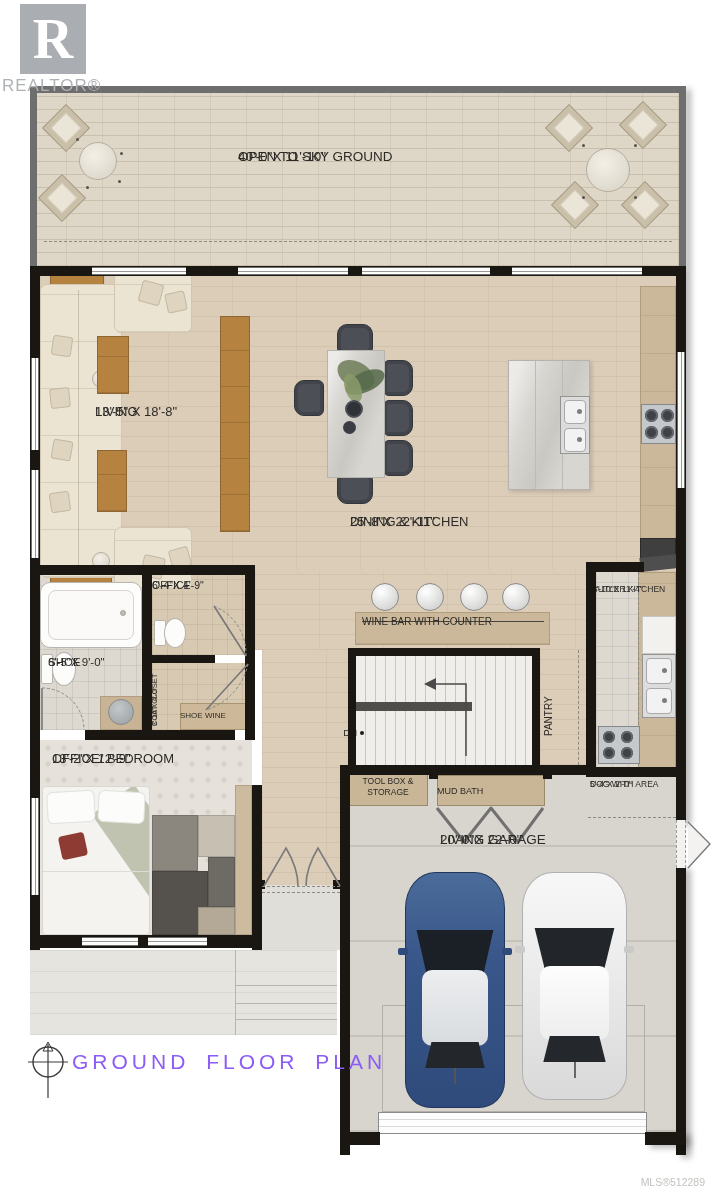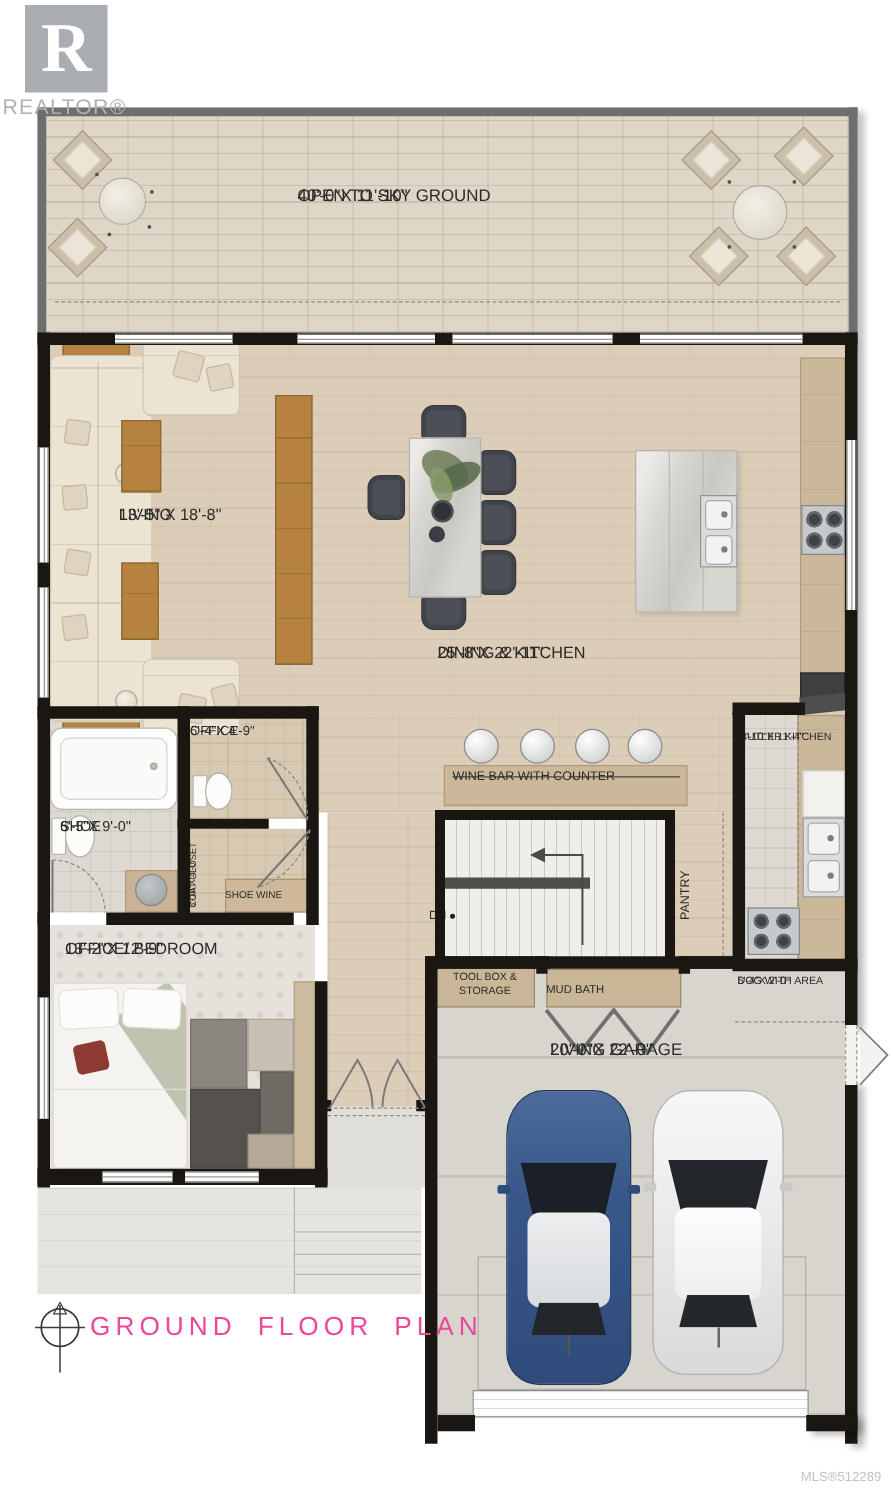--- a/index.html
+++ b/index.html
@@ -394,17 +394,17 @@
     <span style="position:static;color:#fff;font-size:56px;font-weight:bold;line-height:1;font-family:'Liberation Serif',serif;">R</span>
   </div>
   <div style="left:2px;top:76px;width:120px;font-size:17px;color:#aeb2b5;letter-spacing:1px;">REALTOR®</div>
 
   <svg style="left:26px;top:1042px;" width="44" height="58">
     <circle cx="22" cy="20" r="15" stroke="#3a3a3a" stroke-width="1.4" fill="none"></circle>
     <line x1="22" y1="2" x2="22" y2="56" stroke="#3a3a3a" stroke-width="1.2"></line>
     <line x1="2" y1="20" x2="42" y2="20" stroke="#3a3a3a" stroke-width="1.2"></line>
     <polygon points="22,0 17,9 27,9" fill="none" stroke="#3a3a3a" stroke-width="1"></polygon>
   </svg>
-  <div style="left:72px;top:1050px;width:420px;font-size:21px;color:#ec4899;letter-spacing:4px;word-spacing:7px;">GROUND FLOOR PLAN</div>
+  <div style="left:72px;top:1050px;width:420px;font-size:21px;color:#8b5cf6;letter-spacing:4px;word-spacing:7px;">GROUND FLOOR PLAN</div>
 
   <div style="left:565px;top:1176px;width:140px;text-align:right;font-size:10.5px;color:#c4c2bf;">MLS®512289</div>
 
 </div>
 
 </body></html>

